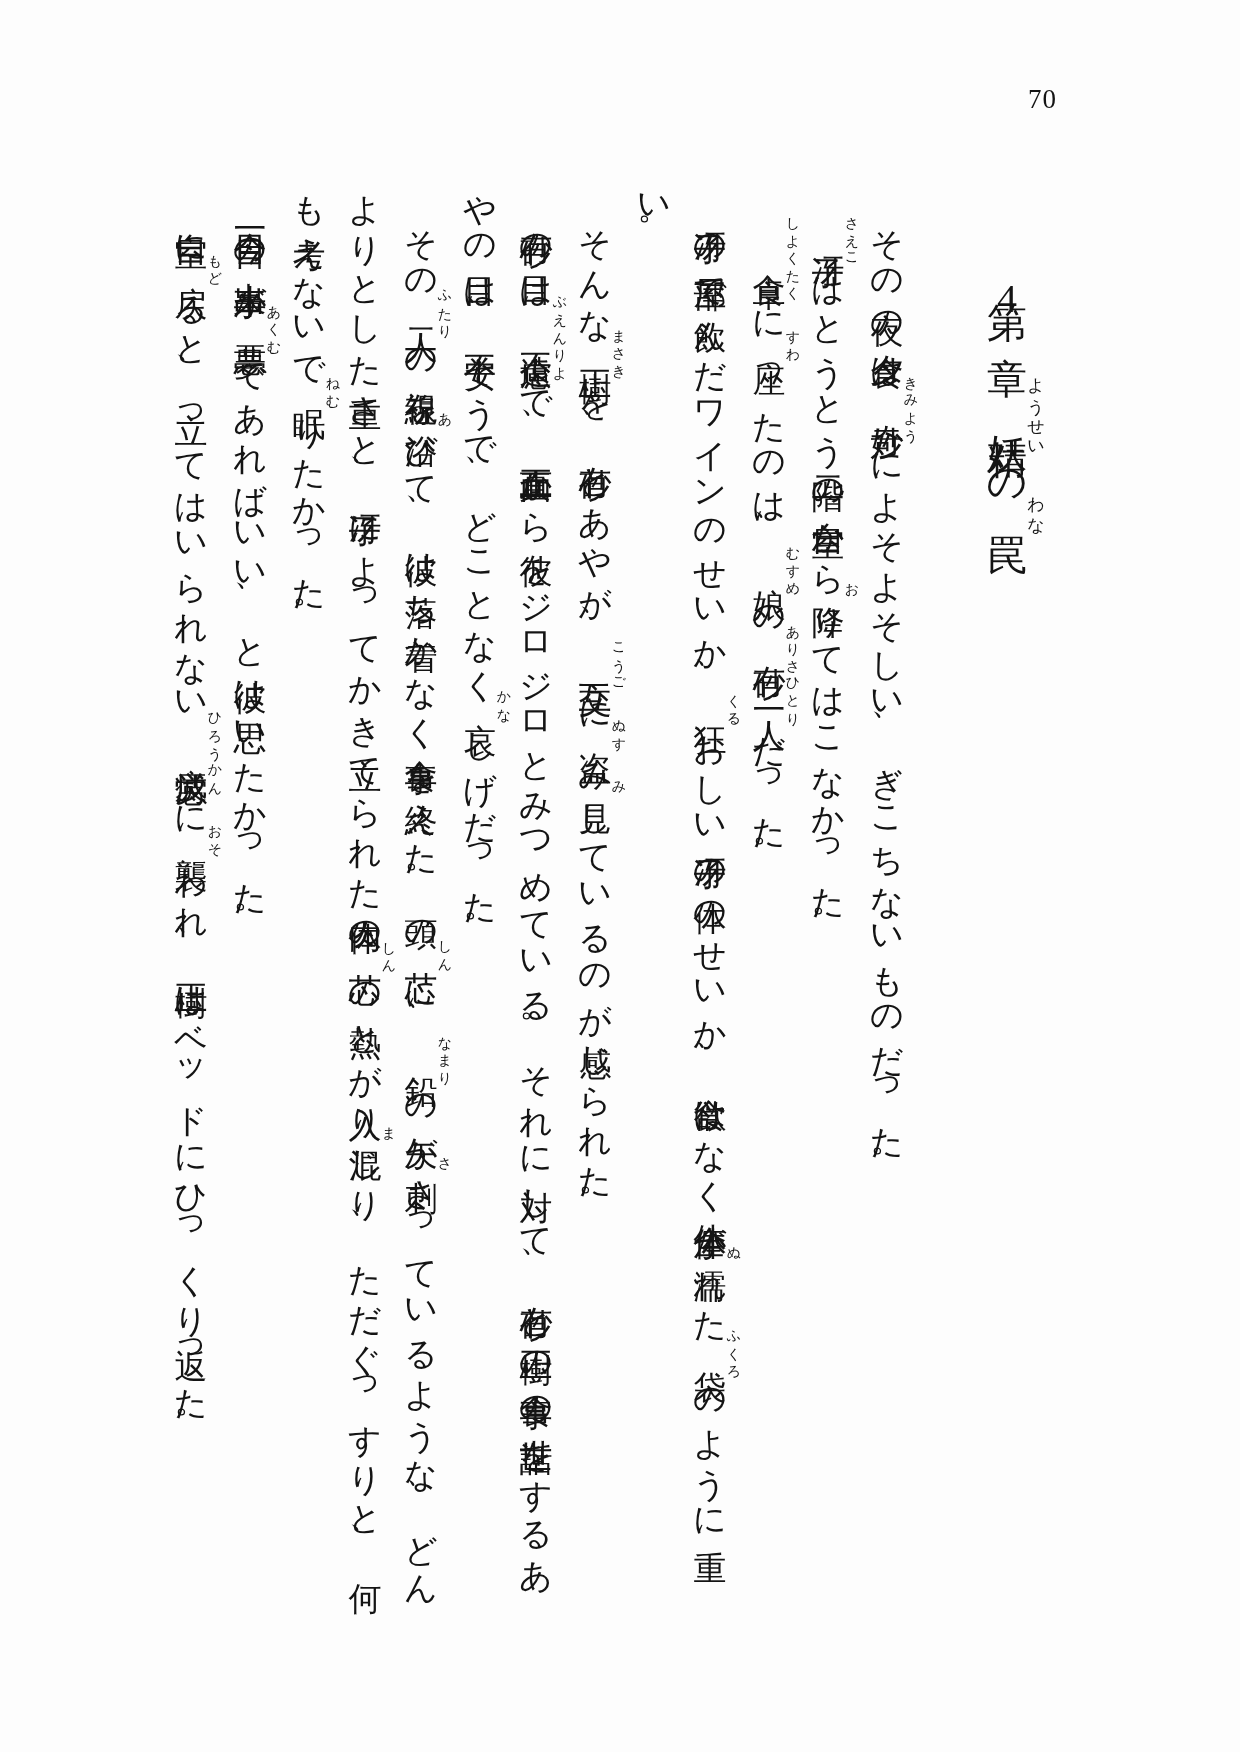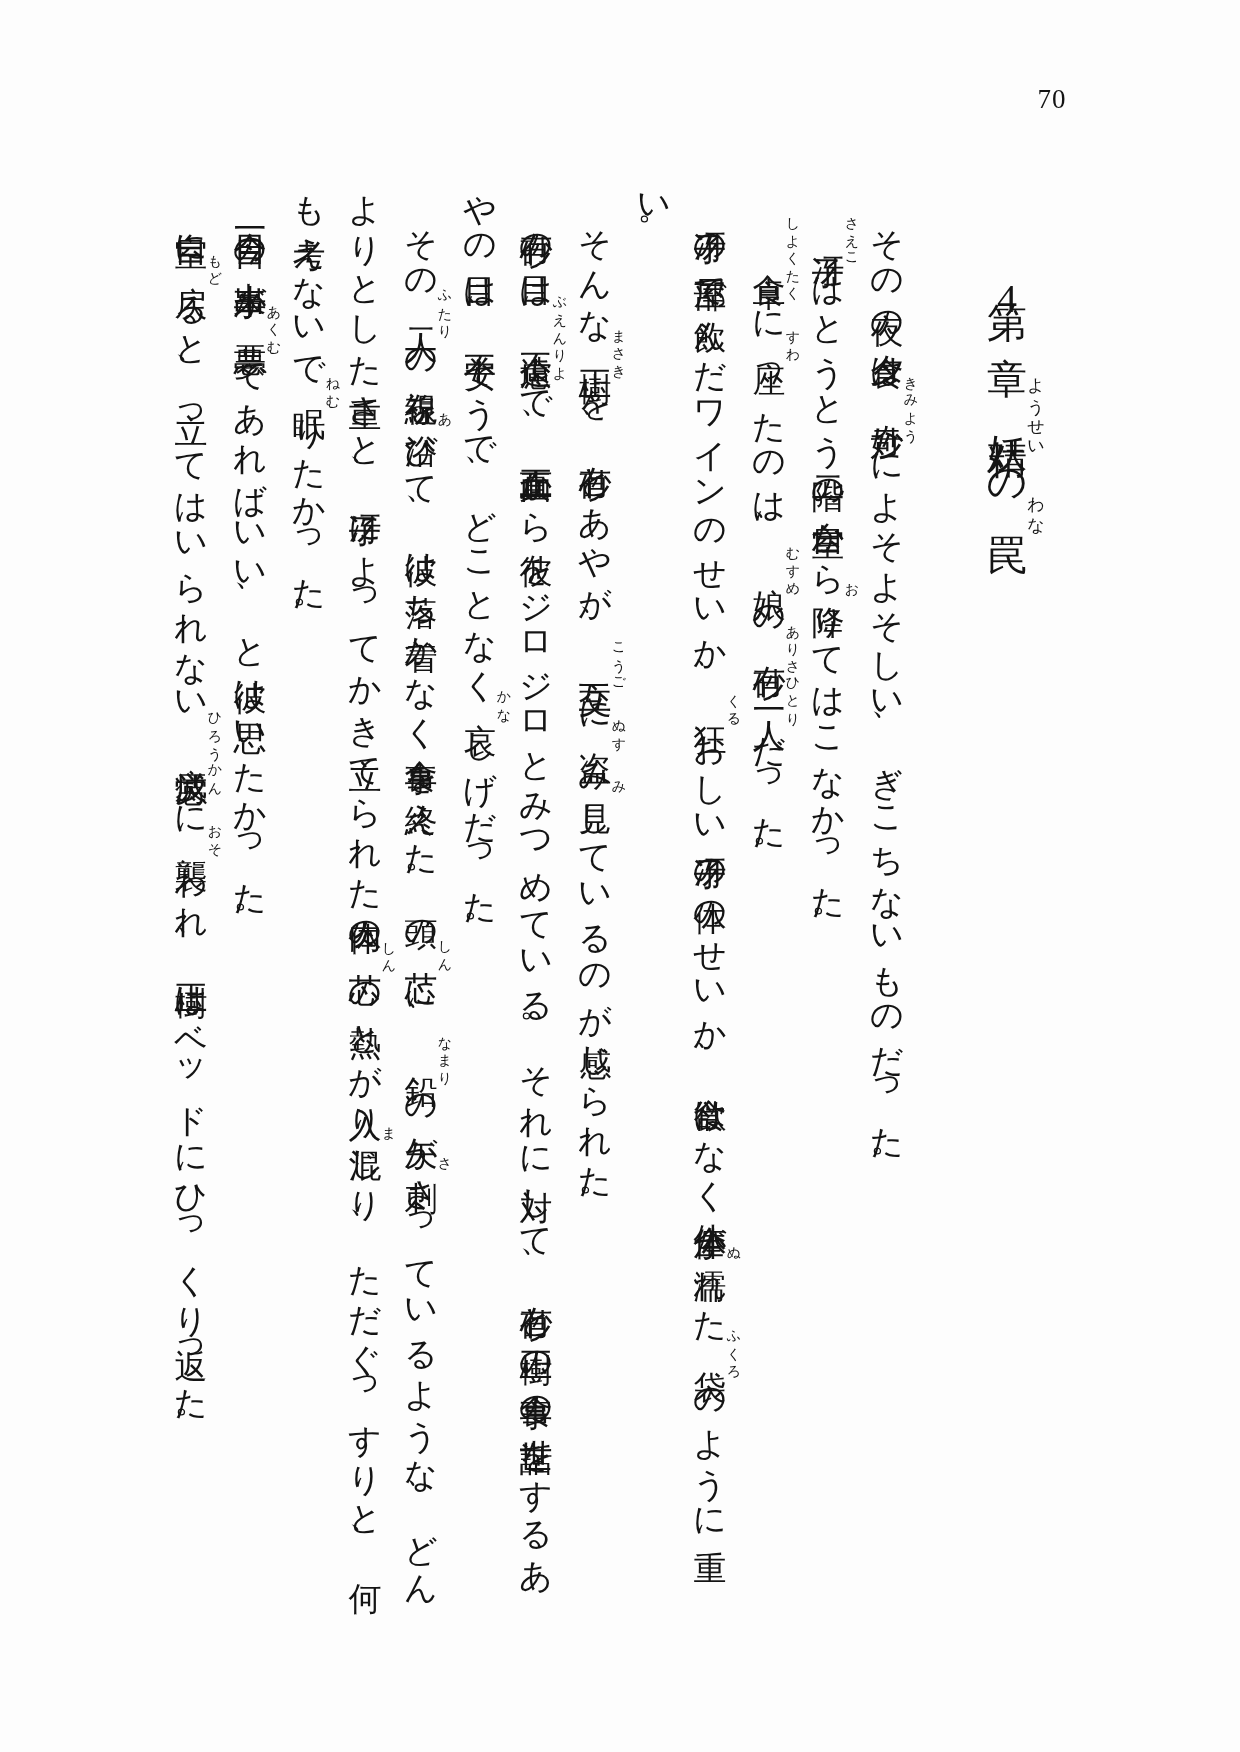--- a/index.html
+++ b/index.html
@@ -14,21 +14,20 @@
     background: #fdfdfd;
     overflow: hidden;
     font-family: "Liberation Serif", "DejaVu Serif", serif;
     color: #141414;
   }
   .page-number {
     position: absolute;
     top: 84px;
     left: 1028px;
     width: 48px;
-    text-align: center;
     font-size: 27px;
     letter-spacing: 1px;
   }
   .chapter-title {
     position: absolute;
     top: 272px;
     right: 195px;
     writing-mode: vertical-rl;
     text-orientation: upright;
     font-size: 40px;

